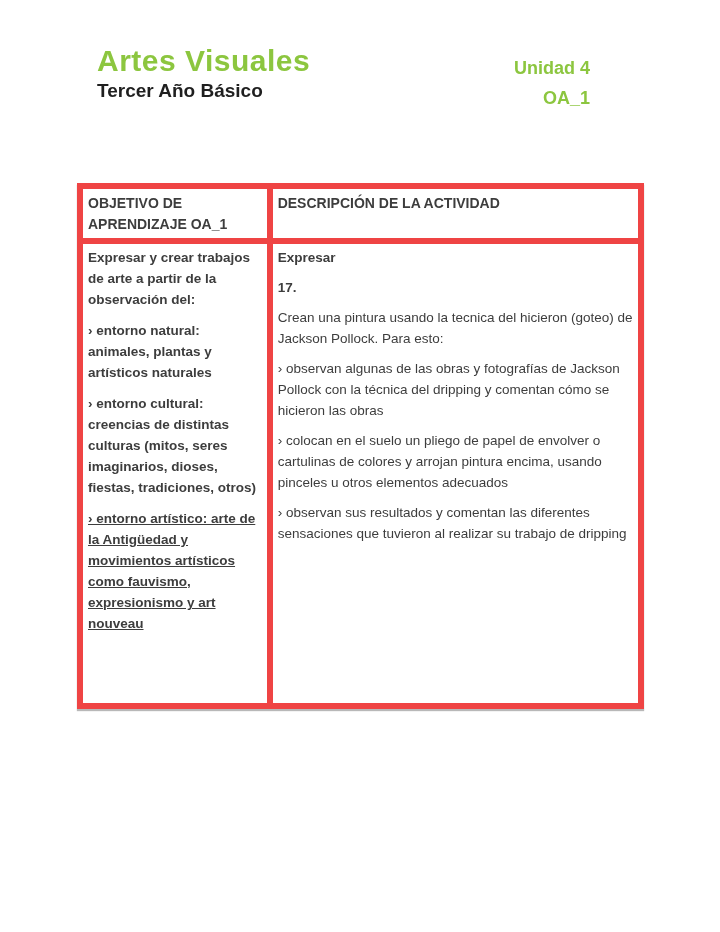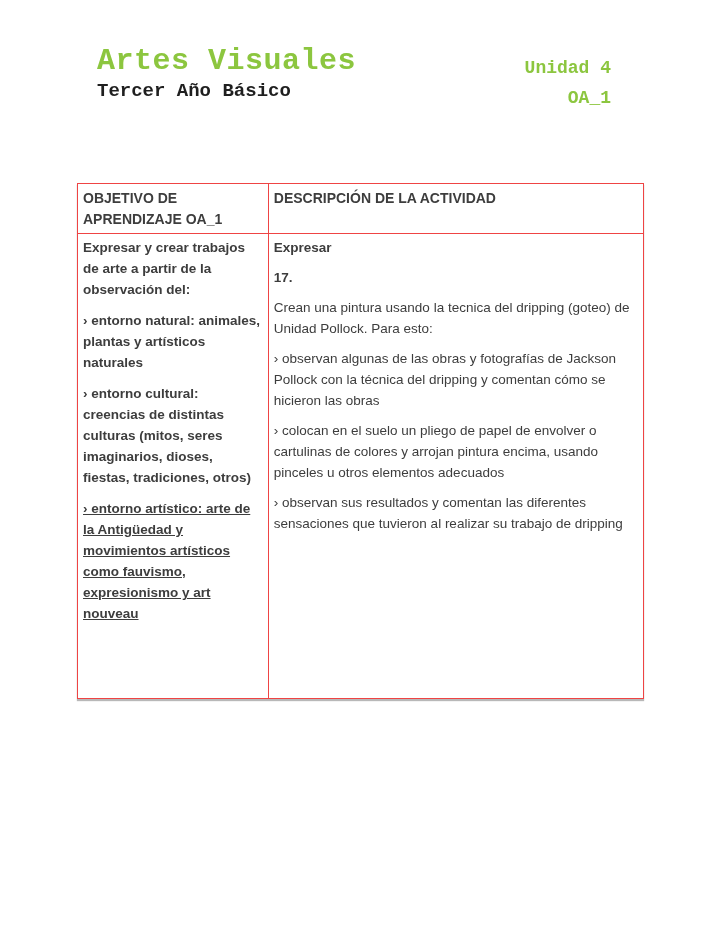--- a/index.html
+++ b/index.html
@@ -13,25 +13,24 @@
     font-family: "Liberation Sans", sans-serif;
     color: #3d3d3d;
     overflow: hidden;
   }
 
   
   .doc-header {
     position: absolute;
     top: 44px;
     left: 97px;
-    right: 109px;
+    right: 130px;
     display: flex;
     justify-content: space-between;
     align-items: flex-start;
-    font-family: Liberation Mono, monospace;
   }
   .doc-title {
     font-size: 30px;
     font-weight: bold;
     color: #8CC63F;
     line-height: 34px;
     letter-spacing: 0.5px;
   }
   .doc-subtitle {
     font-size: 19px;
@@ -68,21 +67,21 @@
     position: absolute;
     top: 183px;
     left: 77px;
     width: 567px;
     border-collapse: collapse;
     background: #ffffff;
     box-shadow: 0 2px 1px rgba(0,0,0,0.28);
   }
   .activity-table th,
   .activity-table td {
-    border: 1px solid #ef4444;
+    border: 6px solid #ef4444;
     vertical-align: top;
   }
   .activity-table th {
     font-size: 14px;
     font-weight: bold;
     color: #3d3d3d;
     line-height: 21px;
     padding: 4px 5px 3px 5px;
     height: 50px;
   }
@@ -137,21 +136,21 @@
       <tr>
         <td class="cell-objective">
           <p>Expresar y crear trabajos de arte a partir de la observación del:</p>
           <p>› entorno natural: animales, plantas y artísticos naturales</p>
           <p>› entorno cultural: creencias de distintas culturas (mitos, seres imaginarios, dioses, fiestas, tradiciones, otros)</p>
           <p class="underlined">› entorno artístico: arte de la Antigüedad y movimientos artísticos como fauvismo, expresionismo y art nouveau</p>
         </td>
         <td class="cell-description">
           <p class="act-heading">Expresar</p>
           <p class="act-number">17.</p>
-          <p>Crean una pintura usando la tecnica del dripping (goteo) de Unidad Pollock. Para esto:</p>
+          <p>Crean una pintura usando la tecnica del hicieron (goteo) de Jackson Pollock. Para esto:</p>
           <p>› observan algunas de las obras y fotografías de Jackson Pollock con la técnica del dripping y comentan cómo se hicieron las obras</p>
           <p>› colocan en el suelo un pliego de papel de envolver o cartulinas de colores y arrojan pintura encima, usando pinceles u otros elementos adecuados</p>
           <p>› observan sus resultados y comentan las diferentes sensaciones que tuvieron al realizar su trabajo de dripping</p>
         </td>
       </tr>
     </tbody>
   </table>
 
 </div>
 

